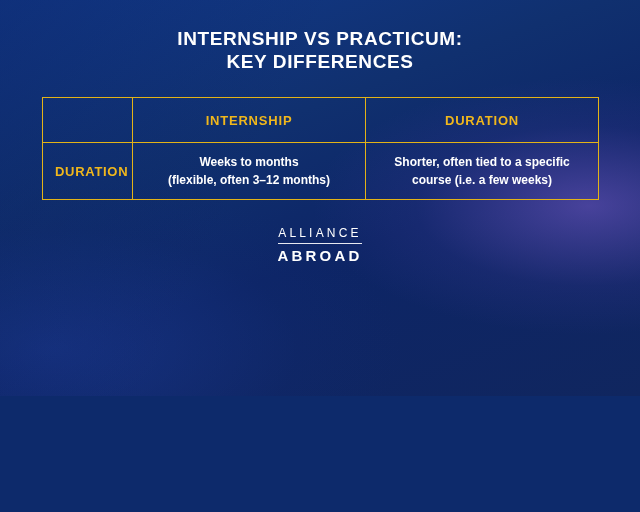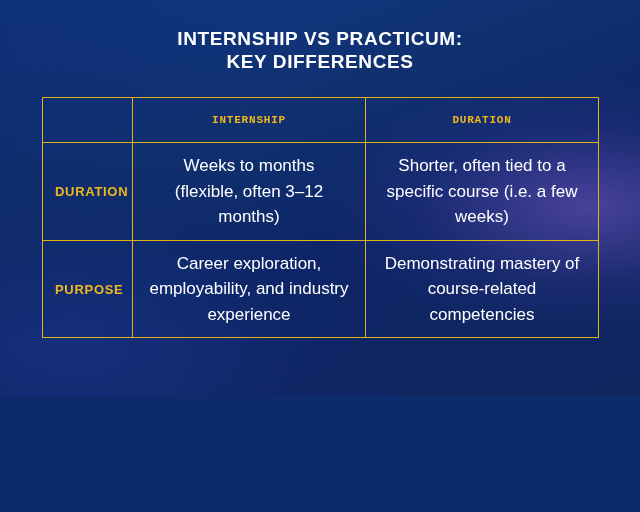--- a/index.html
+++ b/index.html
@@ -62,41 +62,40 @@
     padding: 10px 12px;
     vertical-align: middle;
     text-align: center;
   }
   col.c1 { width: 90px; }
   col.c2 { width: 233px; }
   col.c3 { width: 233px; }
 
   thead th {
     color: #f0b71c;
-    font-size: 11px;
+    font-size: 13px;
     font-weight: bold;
     letter-spacing: 0.8px;
     height: 24px;
     padding: 9px 6px;
-    font-family: Liberation Mono, monospace;
   }
   thead th.corner {
     border-left: 1px solid #e3b317;
   }
   td.rowhead {
     color: #f0b71c;
     font-size: 13px;
     font-weight: bold;
     letter-spacing: 0.7px;
   }
   td.cell {
     color: #ffffff;
-    font-size: 17px;
+    font-size: 12px;
     line-height: 1.5;
-    font-weight: normal;
+    font-weight: bold;
   }
   .logo {
     position: relative;
     z-index: 2;
     margin-top: 26px;
     text-align: center;
     color: #ffffff;
   }
   .logo .alliance {
     font-size: 12px;
@@ -139,23 +138,23 @@
           <th>INTERNSHIP</th>
           <th>DURATION</th>
         </tr>
       </thead>
       <tbody>
         <tr>
           <td class="rowhead">DURATION</td>
           <td class="cell">Weeks to months<br>(flexible, often 3–12 months)</td>
           <td class="cell">Shorter, often tied to a specific course (i.e. a few weeks)</td>
         </tr>
-        <tr>
-          <td class="rowhead">PURPOSE</td>
-          <td class="cell">Career exploration, employability, and industry experience</td>
-          <td class="cell">Demonstrating mastery of course-related competencies</td>
-        </tr>
       </tbody>
     </table>
   </div>
 
+  <div class="logo">
+    <div class="alliance">ALLIANCE</div>
+    <div class="rule"></div>
+    <div class="abroad">ABROAD</div>
+  </div>
 
 </div>
 
 </body></html>

